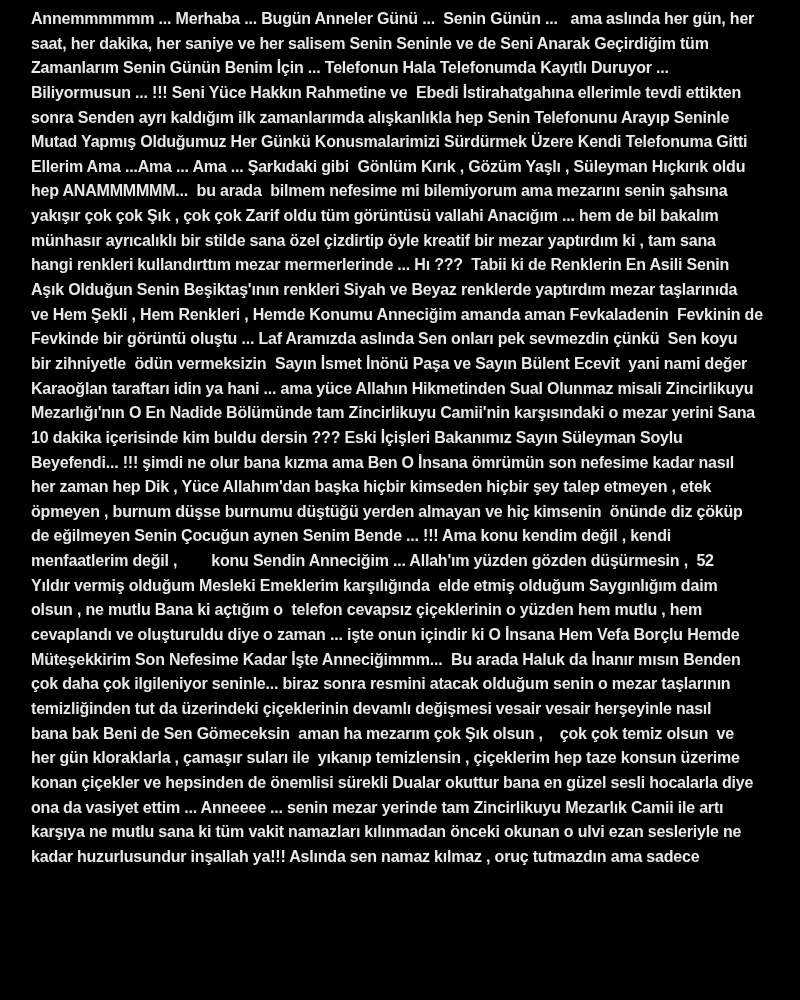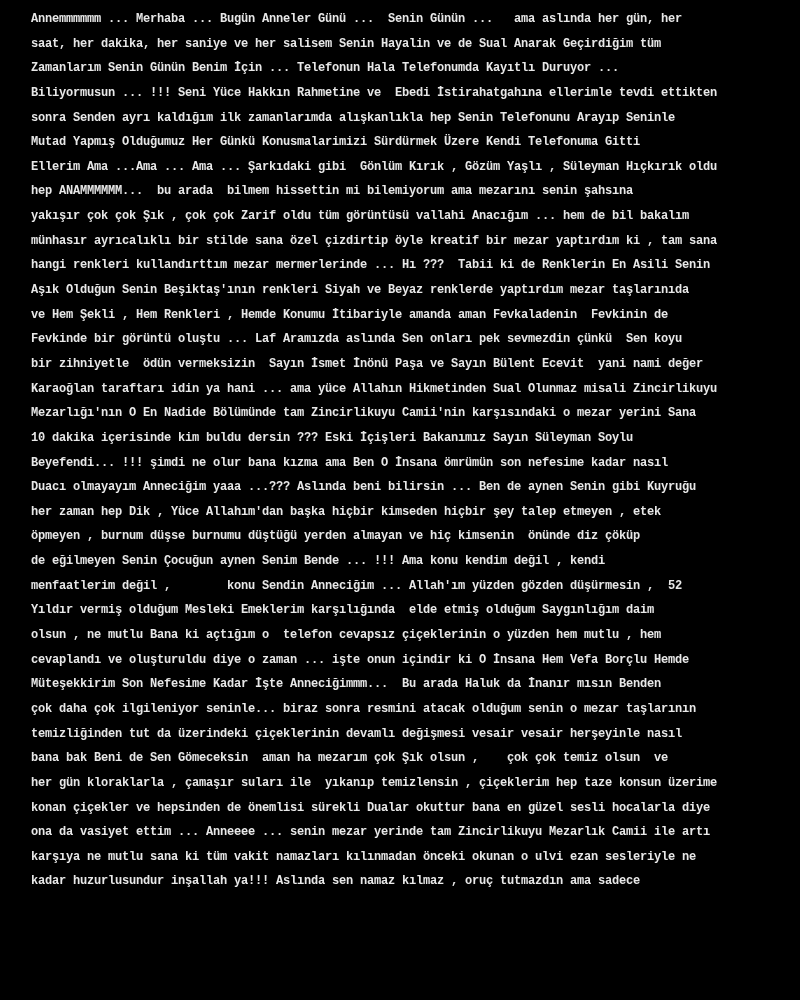--- a/index.html
+++ b/index.html
@@ -16,54 +16,53 @@
   }
   .post {
     box-sizing: border-box;
     width: 800px;
     height: 1000px;
     padding: 7px 30px 0 31px;
     background: var(--bg);
   }
   .line {
     white-space: pre;
-    font-family: Liberation Mono, monospace;
-    font-size: 12px;
+    font-family: Liberation Sans, sans-serif;
+    font-size: 16px;
     font-weight: 600;
     letter-spacing: -0.2px;
     line-height: 24.65px;
     height: 24.65px;
     color: var(--fg);
     overflow: hidden;
   }
 </style>
 </head>
 <body>
 
 <main class="post">
   <div class="line">Annemmmmmm ... Merhaba ... Bugün Anneler Günü ...  Senin Günün ...   ama aslında her gün, her</div>
-  <div class="line">saat, her dakika, her saniye ve her salisem Senin Hayalin ve de Sual Anarak Geçirdiğim tüm</div>
+  <div class="line">saat, her dakika, her saniye ve her salisem Senin Seninle ve de Seni Anarak Geçirdiğim tüm</div>
   <div class="line">Zamanlarım Senin Günün Benim İçin ... Telefonun Hala Telefonumda Kayıtlı Duruyor ...</div>
   <div class="line">Biliyormusun ... !!! Seni Yüce Hakkın Rahmetine ve  Ebedi İstirahatgahına ellerimle tevdi ettikten</div>
   <div class="line">sonra Senden ayrı kaldığım ilk zamanlarımda alışkanlıkla hep Senin Telefonunu Arayıp Seninle</div>
   <div class="line">Mutad Yapmış Olduğumuz Her Günkü Konusmalarimizi Sürdürmek Üzere Kendi Telefonuma Gitti</div>
   <div class="line">Ellerim Ama ...Ama ... Ama ... Şarkıdaki gibi  Gönlüm Kırık , Gözüm Yaşlı , Süleyman Hıçkırık oldu</div>
-  <div class="line">hep ANAMMMMMM...  bu arada  bilmem hissettin mi bilemiyorum ama mezarını senin şahsına</div>
+  <div class="line">hep ANAMMMMMM...  bu arada  bilmem nefesime mi bilemiyorum ama mezarını senin şahsına</div>
   <div class="line">yakışır çok çok Şık , çok çok Zarif oldu tüm görüntüsü vallahi Anacığım ... hem de bil bakalım</div>
   <div class="line">münhasır ayrıcalıklı bir stilde sana özel çizdirtip öyle kreatif bir mezar yaptırdım ki , tam sana</div>
   <div class="line">hangi renkleri kullandırttım mezar mermerlerinde ... Hı ???  Tabii ki de Renklerin En Asili Senin</div>
   <div class="line">Aşık Olduğun Senin Beşiktaş'ının renkleri Siyah ve Beyaz renklerde yaptırdım mezar taşlarınıda</div>
-  <div class="line">ve Hem Şekli , Hem Renkleri , Hemde Konumu İtibariyle amanda aman Fevkaladenin  Fevkinin de</div>
+  <div class="line">ve Hem Şekli , Hem Renkleri , Hemde Konumu Anneciğim amanda aman Fevkaladenin  Fevkinin de</div>
   <div class="line">Fevkinde bir görüntü oluştu ... Laf Aramızda aslında Sen onları pek sevmezdin çünkü  Sen koyu</div>
   <div class="line">bir zihniyetle  ödün vermeksizin  Sayın İsmet İnönü Paşa ve Sayın Bülent Ecevit  yani nami değer</div>
   <div class="line">Karaoğlan taraftarı idin ya hani ... ama yüce Allahın Hikmetinden Sual Olunmaz misali Zincirlikuyu</div>
   <div class="line">Mezarlığı'nın O En Nadide Bölümünde tam Zincirlikuyu Camii'nin karşısındaki o mezar yerini Sana</div>
   <div class="line">10 dakika içerisinde kim buldu dersin ??? Eski İçişleri Bakanımız Sayın Süleyman Soylu</div>
   <div class="line">Beyefendi... !!! şimdi ne olur bana kızma ama Ben O İnsana ömrümün son nefesime kadar nasıl</div>
-  <div class="line">Duacı olmayayım Anneciğim yaaa ...??? Aslında beni bilirsin ... Ben de aynen Senin gibi Kuyruğu</div>
   <div class="line">her zaman hep Dik , Yüce Allahım'dan başka hiçbir kimseden hiçbir şey talep etmeyen , etek</div>
   <div class="line">öpmeyen , burnum düşse burnumu düştüğü yerden almayan ve hiç kimsenin  önünde diz çöküp</div>
   <div class="line">de eğilmeyen Senin Çocuğun aynen Senim Bende ... !!! Ama konu kendim değil , kendi</div>
   <div class="line">menfaatlerim değil ,        konu Sendin Anneciğim ... Allah'ım yüzden gözden düşürmesin ,  52</div>
   <div class="line">Yıldır vermiş olduğum Mesleki Emeklerim karşılığında  elde etmiş olduğum Saygınlığım daim</div>
   <div class="line">olsun , ne mutlu Bana ki açtığım o  telefon cevapsız çiçeklerinin o yüzden hem mutlu , hem</div>
   <div class="line">cevaplandı ve oluşturuldu diye o zaman ... işte onun içindir ki O İnsana Hem Vefa Borçlu Hemde</div>
   <div class="line">Müteşekkirim Son Nefesime Kadar İşte Anneciğimmm...  Bu arada Haluk da İnanır mısın Benden</div>
   <div class="line">çok daha çok ilgileniyor seninle... biraz sonra resmini atacak olduğum senin o mezar taşlarının</div>
   <div class="line">temizliğinden tut da üzerindeki çiçeklerinin devamlı değişmesi vesair vesair herşeyinle nasıl</div>

